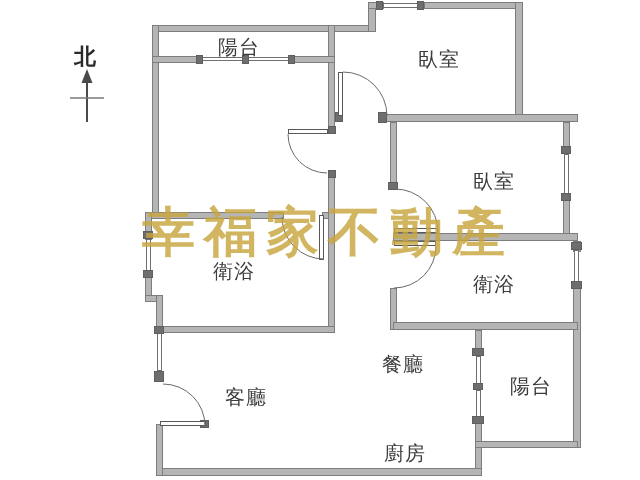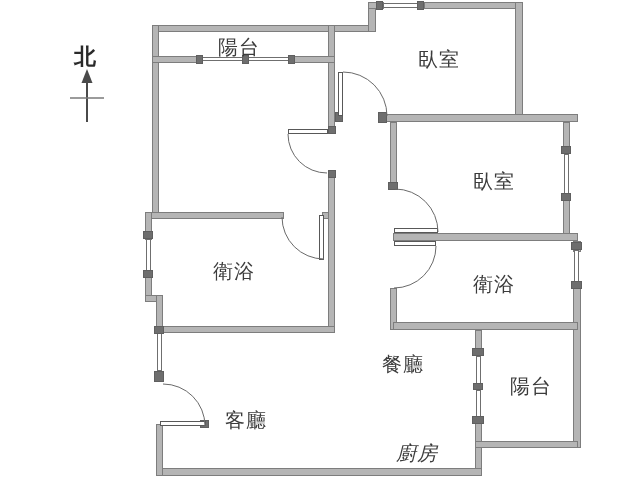--- a/index.html
+++ b/index.html
@@ -111,16 +111,17 @@
     </g>
   </svg>
 
   <div class="room-label" style="left:218px;top:34px;">陽台</div>
   <div class="room-label" style="left:418px;top:46px;">臥室</div>
   <div class="room-label" style="left:473px;top:168px;">臥室</div>
   <div class="room-label" style="left:213px;top:258px;">衛浴</div>
   <div class="room-label" style="left:473px;top:271px;">衛浴</div>
   <div class="room-label" style="left:382px;top:351px;">餐廳</div>
   <div class="room-label" style="left:510px;top:373px;">陽台</div>
-  <div class="room-label" style="left:225px;top:407px;">客廳</div>
-  <div class="room-label" style="left:396px;top:440px;font-style:italic;">廚房</div>
+  <div class="room-label" style="left:225px;top:384px;">客廳</div>
+  <div class="room-label" style="left:384px;top:440px;">廚房</div>
 
+  <div id="watermark" style="color: rgb(200, 166, 62);">幸福家不動產</div>
 </div>
 
 </body></html>

